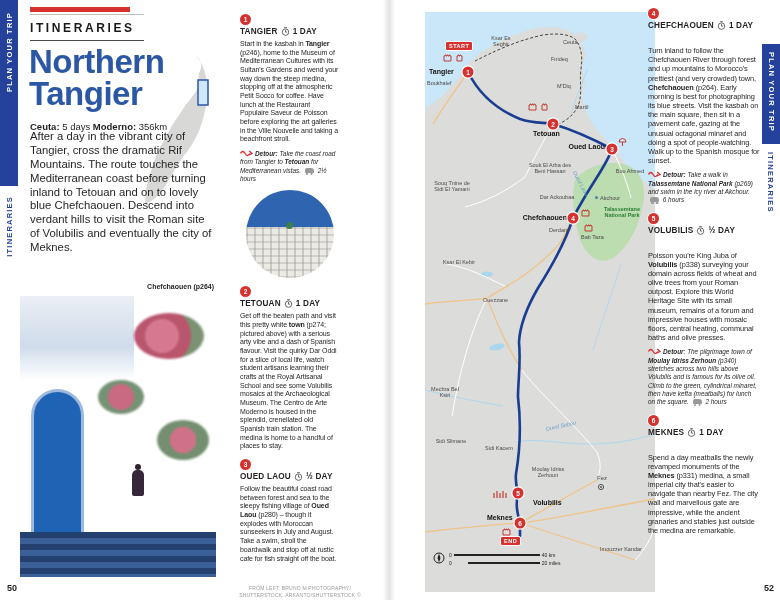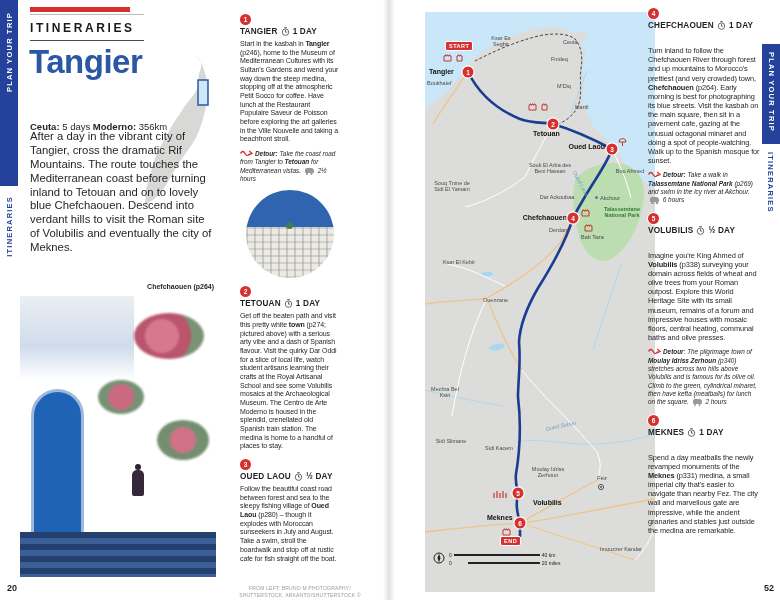--- a/index.html
+++ b/index.html
@@ -98,20 +98,21 @@
   </div>
   <div class="vtxt vup sideitinL" style="position:absolute;">ITINERARIES</div>
   <div class="tabR">
     <div class="vtxt vdn">PLAN YOUR TRIP</div>
   </div>
   <div class="vtxt vdn sideitinR" style="position:absolute;">ITINERARIES</div>
 
   <div class="redtab"></div>
   <div class="kicker">ITINERARIES</div>
   <div class="title">
+    <div>Northern</div>
     <div>Tangier</div>
   </div>
 
   <svg class="minimap" width="92" height="192" viewBox="0 0 92 192">
     <path d="M52,3 C58,6 61,12 58,19 C55,24 58,29 56,35 C53,43 46,49 41,57 C36,65 31,71 27,79 C23,87 19,93 15,101 C11,111 8,123 4,137 L3,152 C10,150 18,143 24,133 C30,123 35,113 41,105 C47,97 53,89 57,79 C61,69 63,59 65,49 C67,39 65,29 63,21 C61,13 57,6 52,3 Z" fill="#d8d8d6"></path>
     <rect x="56" y="28" width="10" height="25" fill="#cfe8f7" stroke="#2b57a5" stroke-width="1.5"></rect>
   </svg>
 
   <div class="allow">
     <span class="b">Ceuta:</span>
@@ -328,21 +329,21 @@
       <div class="marker">5</div>
       <div class="shead">
         <span>VOLUBILIS</span>
         <svg width="9" height="9" viewBox="0 0 10 10">
             <path d="M3.5 .7 h3" stroke="#58595b" stroke-width="1" fill="none"></path>
             <circle cx="5" cy="5.7" r="3.6" fill="none" stroke="#58595b" stroke-width="1"></circle>
             <path d="M5 5.7 V3.2 M5 5.7 L6.8 5.7" stroke="#58595b" stroke-width="1" fill="none"></path>
           </svg>
         <span>½ DAY</span>
       </div>
-      <div class="body"><span>Imagine you're King Ahmed of </span><span class="b">Volubilis</span><span> (p338) surveying your domain across fields of wheat and olive trees from your Roman outpost. Explore this World Heritage Site with its small museum, remains of a forum and impressive houses with mosaic floors, central heating, communal baths and olive presses.</span></div>
+      <div class="body"><span>Poisson you're King Juba of </span><span class="b">Volubilis</span><span> (p338) surveying your domain across fields of wheat and olive trees from your Roman outpost. Explore this World Heritage Site with its small museum, remains of a forum and impressive houses with mosaic floors, central heating, communal baths and olive presses.</span></div>
       <div class="det">
         <svg class="arrow" width="13" height="8" viewBox="0 0 13 8">
             <path d="M.5 4.5 C2 1.8 3.6 1.8 5.1 4.5 C6.6 7.2 8.2 7.2 9.7 4.5" fill="none" stroke="#d6302f" stroke-width="1.3"></path>
             <path d="M9.2 2 L12 4.4 L8.8 6" fill="none" stroke="#d6302f" stroke-width="1.3"></path>
           </svg><span><span class="b i">Detour</span><span class="i">: The pilgrimage town of </span><span class="b i">Moulay Idriss Zerhoun</span><span class="i"> (p340) stretches across two hills above Volubilis and is famous for its olive oil. Climb to the green, cylindrical minaret, then have kefta (meatballs) for lunch on the square. </span><span class="icn-car"></span><span class="i"> 2 hours</span></span>
       </div>
     </div>
     <div class="sec">
       <div class="marker">6</div>
       <div class="shead">
@@ -357,16 +358,16 @@
       <div class="body"><span>Spend a day meatballs the newly revamped monuments of the </span><span class="b">Meknes</span><span> (p331) medina, a small imperial city that's easier to navigate than nearby Fez. The city wall and marvellous gate are impressive, while the ancient granaries and stables just outside the medina are remarkable.</span></div>
     </div>
   </div>
 
   <div class="gutter"></div>
 
   <div class="credits">
     <div>FROM LEFT: BRUNO M PHOTOGRAPHY/</div>
     <div>SHUTTERSTOCK, ARKANTO/SHUTTERSTOCK ©</div>
   </div>
-  <div class="pnum pnumL">20</div>
+  <div class="pnum pnumL">50</div>
   <div class="pnum pnumR">52</div>
 
 </div>
 
 </body></html>

